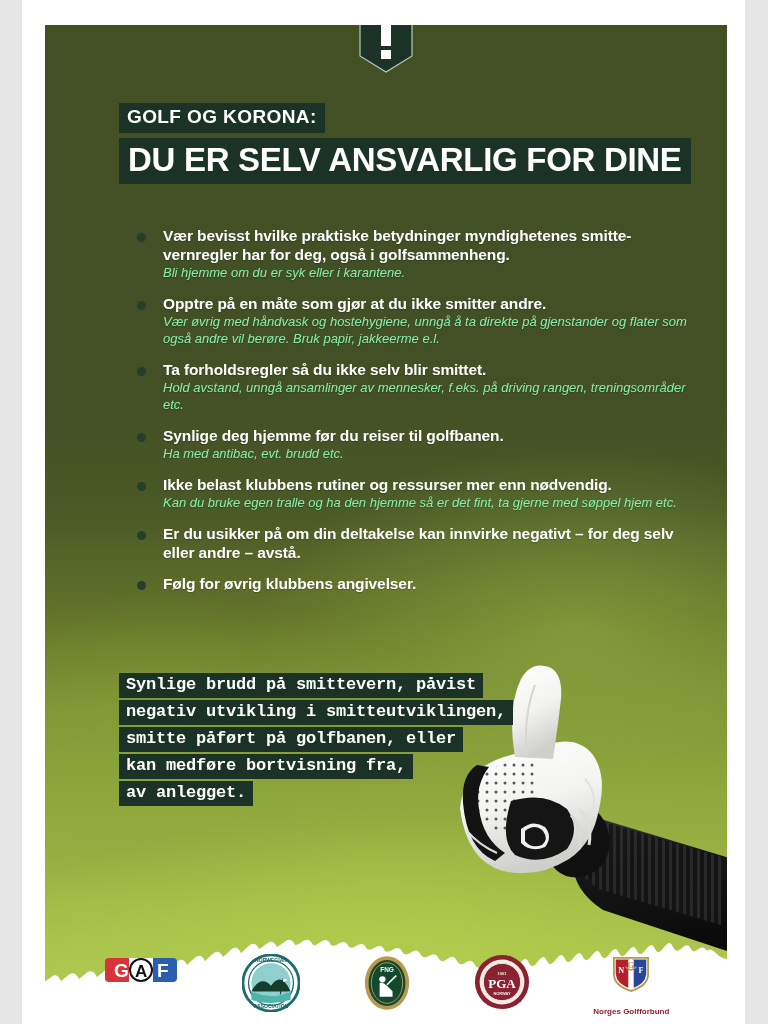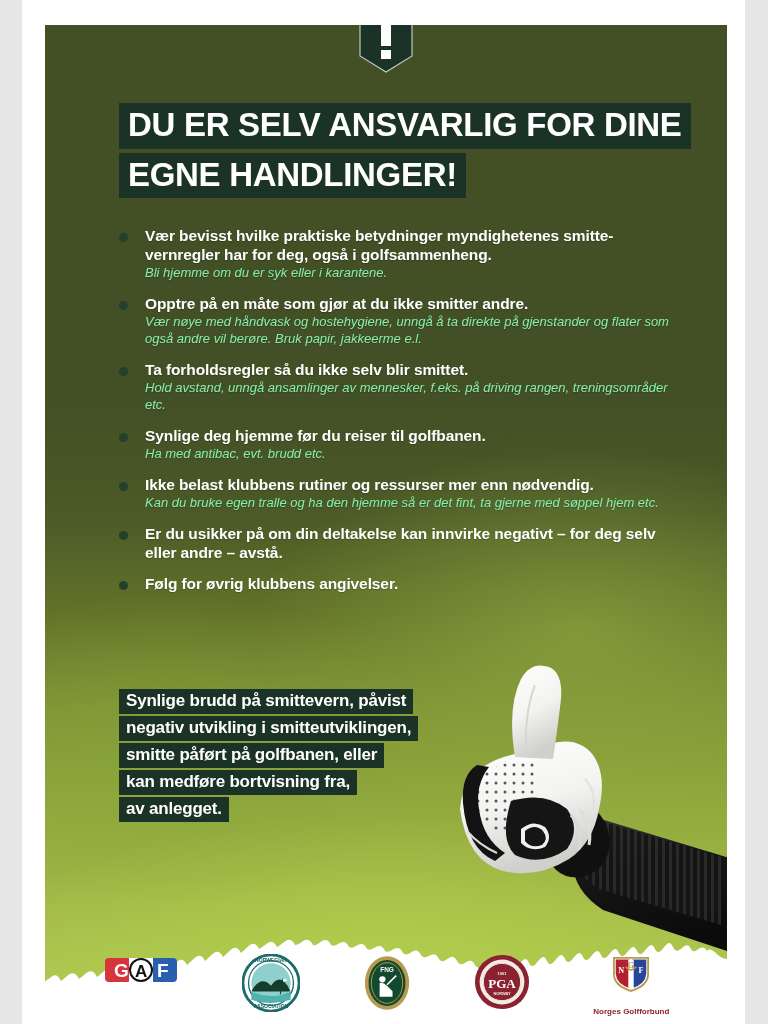--- a/index.html
+++ b/index.html
@@ -107,21 +107,21 @@
     font-size: 33px;
     line-height: 1.02;
     letter-spacing: -0.3px;
     padding: 5px 9px 7px 9px;
     margin-bottom: 4px;
   }
 
   
   #bullets {
     position: absolute;
-    left: 70px;
+    left: 88px;
     top: 202px;
     width: 560px;
     z-index: 4;
   }
   .bullet {
     position: relative;
     padding-left: 30px;
     margin-bottom: 13px;
   }
   .bullet .dot {
@@ -147,23 +147,24 @@
     font-style: italic;
     line-height: 1.28;
     margin-top: 1px;
     text-shadow: 0 1px 1px rgba(0,0,0,0.22);
   }
 
   
   #warning {
     position: absolute;
     left: 74px;
-    top: 664px;
+    top: 648px;
     z-index: 4;
     width: 430px;
+    font-family: Liberation Mono, monospace;
   }
   #warning .wline {
     display: table;
     background: #1b3327;
     color: #ffffff;
     font-size: 17px;
     font-weight: 700;
     line-height: 1.12;
     letter-spacing: -0.2px;
     padding: 2px 7px 4px 7px;
@@ -269,36 +270,36 @@
 
     <div id="hazard">
       <svg viewBox="0 0 58 66" width="58" height="66" aria-hidden="true">
         <polygon points="29,1 55,17 55,49 29,65 3,49 3,17" fill="#1b3327" stroke="#b9c9bd" stroke-width="1.2"></polygon>
         <rect x="24" y="15" width="10" height="24" fill="#ffffff"></rect>
         <rect x="24" y="43" width="10" height="9" fill="#ffffff"></rect>
       </svg>
     </div>
 
     <div id="headline">
+      <div class="hl-kicker">GOLF OG KORONA:</div>
       <div class="hl-line">DU ER SELV ANSVARLIG FOR DINE</div>
-      <div class="hl-line">EGNE HANDLINGER!</div>
     </div>
 
     <div id="bullets">
 
       <div class="bullet">
         <span class="dot"></span>
         <div class="lead">Vær bevisst hvilke praktiske betydninger myndighetenes smitte-vernregler har for deg, også i golfsammenheng.</div>
         <div class="sub">Bli hjemme om du er syk eller i karantene.</div>
       </div>
 
       <div class="bullet">
         <span class="dot"></span>
         <div class="lead">Opptre på en måte som gjør at du ikke smitter andre.</div>
-        <div class="sub">Vær nøye med håndvask og hostehygiene, unngå å ta direkte på gjenstander og flater som også andre vil berøre. Bruk papir, jakkeerme e.l.</div>
+        <div class="sub">Vær øvrig med håndvask og hostehygiene, unngå å ta direkte på gjenstander og flater som også andre vil berøre. Bruk papir, jakkeerme e.l.</div>
       </div>
 
       <div class="bullet">
         <span class="dot"></span>
         <div class="lead">Ta forholdsregler så du ikke selv blir smittet.</div>
         <div class="sub">Hold avstand, unngå ansamlinger av mennesker, f.eks. på driving rangen, treningsområder etc.</div>
       </div>
 
       <div class="bullet">
         <span class="dot"></span>

